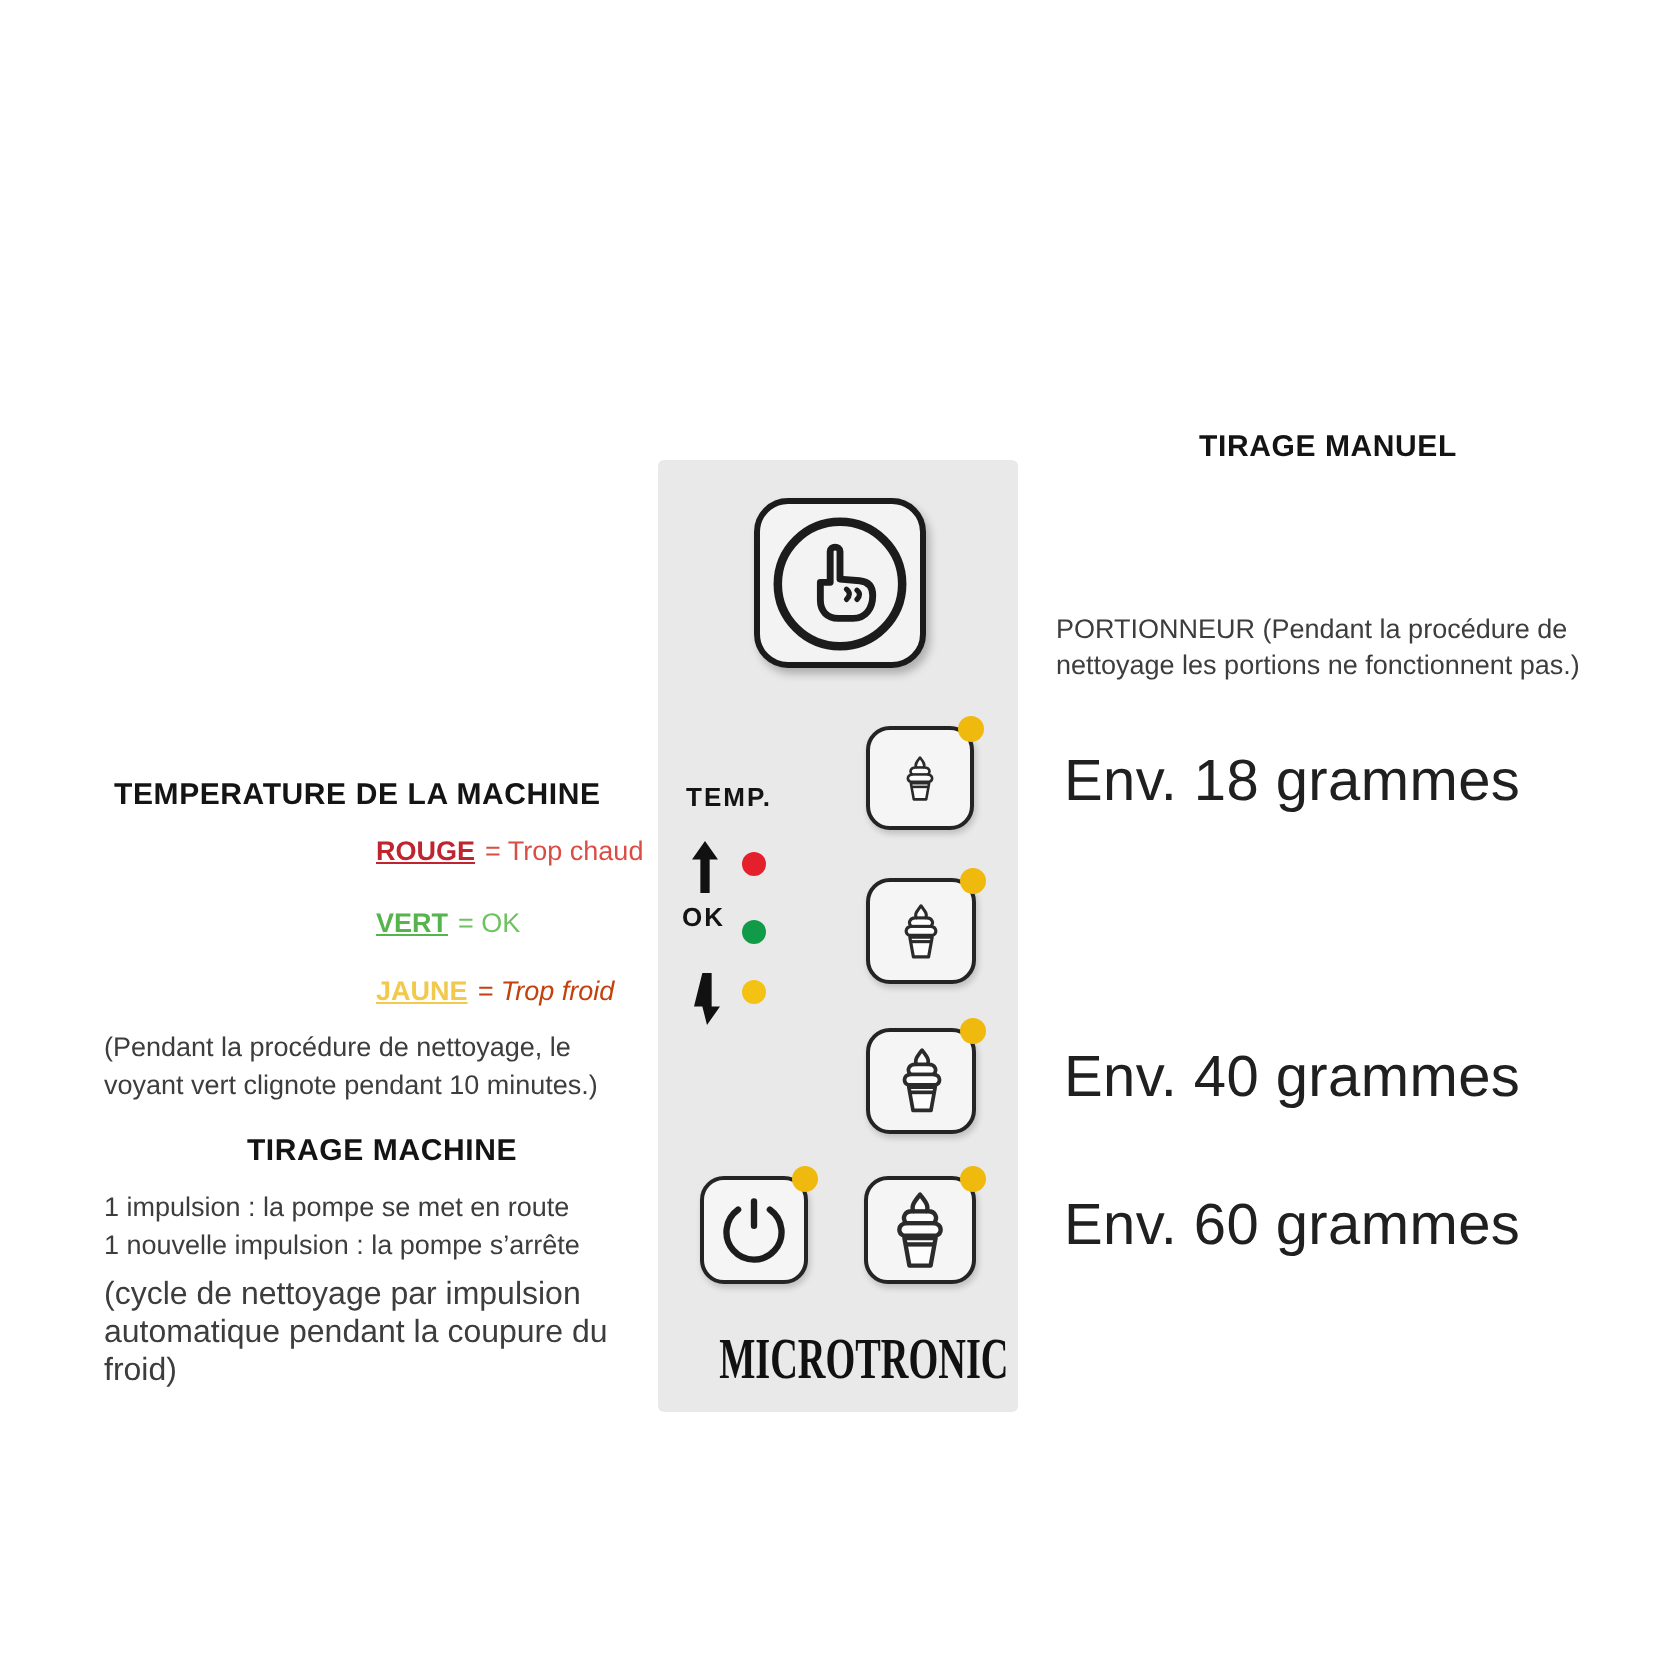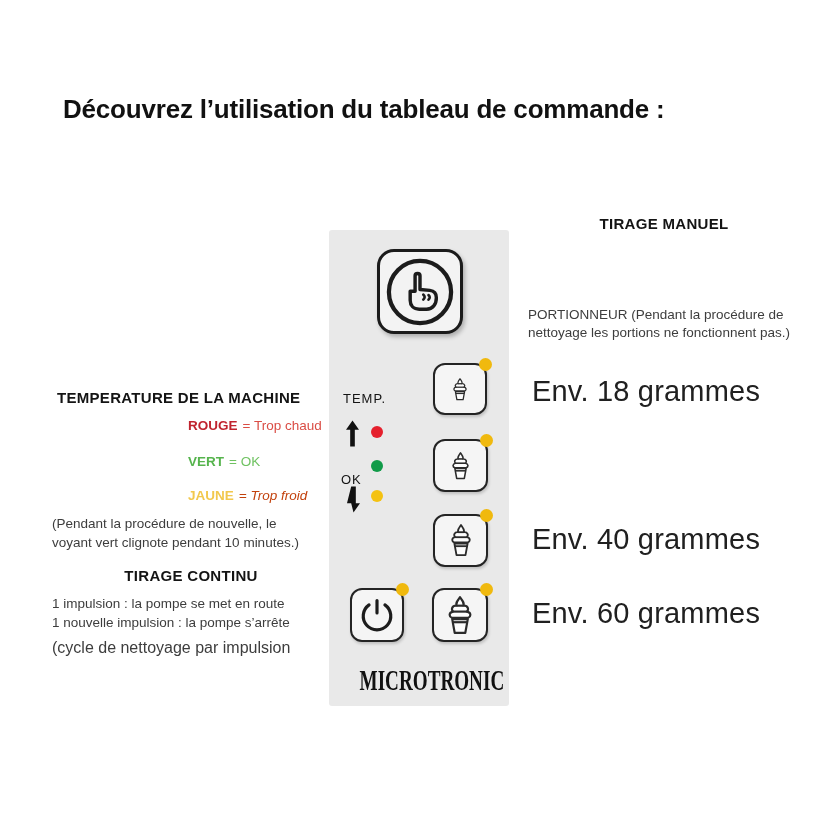--- a/index.html
+++ b/index.html
@@ -27,37 +27,37 @@
     display:flex;align-items:center;justify-content:center;
   }
   .corner-dot{
     position:absolute;right:-7px;top:-7px;width:13px;height:13px;border-radius:50%;
     background:#f0b90e;
   }
   .led{width:12px;height:12px;border-radius:50%;}
   .led-red{background:#e5202d;}
   .led-green{background:#119b49;}
   .led-yellow{background:#f4c212;}
-  .temp-label,.ok-label{font-weight:400;color:#141414;font-size:13px;letter-spacing:1px;line-height:14px;}
+  .temp-label,.ok-label{font-weight:700;color:#141414;font-size:13px;letter-spacing:1px;line-height:14px;}
   .brand{
     left:0;top:434px;width:180px;text-align:center;
     font-family:"Liberation Serif", serif;font-weight:700;font-size:29px;color:#111;
     transform:scaleX(0.66);transform-origin:50% 50%;white-space:nowrap;
   }
   
   .sec-title{font-size:15px;font-weight:700;color:#141414;letter-spacing:0.3px;line-height:18px;}
   .manual-title{left:528px;top:215px;width:272px;text-align:center;}
   .par{font-size:13.5px;line-height:18px;color:#3d3d3d;}
   .pump{left:528px;top:238px;width:300px;}
   .portioner{left:528px;top:306px;width:300px;}
   .portion-label{left:532px;font-size:29px;line-height:36px;color:#202020;letter-spacing:0.2px;white-space:nowrap;}
   
   .temp-title{left:57px;top:389px;width:262px;}
   .legend-row{left:188px;font-size:13.5px;line-height:16px;white-space:nowrap;}
-  .lg-label{font-weight:700;}
+  .lg-label{font-weight:700;text-decoration:underline;}
   .lg-rouge{color:#c0242f;} .lg-rouge-v{color:#da4d45;}
   .lg-vert{color:#56b44d;} .lg-vert-v{color:#6fc261;}
   .lg-jaune{color:#f2c84d;} .lg-jaune-v{color:#c2410c;font-style:italic;}
   .lg-val{margin-left:5px;}
   .temp-note{left:52px;top:514px;width:270px;font-size:13.5px;line-height:19px;color:#3d3d3d;}
   .continu-title{left:57px;top:567px;width:268px;text-align:center;}
   .continu-lines{left:52px;top:595px;width:280px;font-size:13.5px;line-height:18.5px;color:#3d3d3d;}
   .continu-note{left:52px;top:638px;width:280px;font-size:16px;line-height:19px;color:#3d3d3d;}
   svg{display:block;}
 </style>
@@ -71,40 +71,39 @@
       <path d="M9.8 6.2 L14.2 6.2" fill="none"></path>
       <path d="M7.6 10 L16.4 10" fill="none"></path>
       <path d="M7 14.8 L17 14.8 L15.4 23.6 L8.6 23.6 Z"></path>
       <path d="M7.4 16.8 L16.6 16.8" fill="none"></path>
     </g>
   </defs>
 </svg>
 
 <div class="stage">
 
-  <h1 class="abs page-title">Découvrez l’utilisation du tableau de commande :</h1>
 
   <div class="abs panel">
 
     <div class="abs touch-btn">
       <svg viewBox="0 0 44 44" width="72" height="72">
         <circle cx="22" cy="22" r="19" fill="none" stroke="#1c1c1c" stroke-width="2.6"></circle>
         <path d="M19 12 C19 10.3 22 10.3 22 12 L22 20.5 L28 21 C30.8 21.3 32 23 32 25.5 C32 29.5 29.8 32.5 26 32.5 L21.5 32.5 C18 32.5 16 30.2 16 27 L16 21.5 L19 21.5 Z" fill="#f3f3f3" stroke="#1c1c1c" stroke-width="2.1" stroke-linejoin="round"></path>
         <path d="M24 23.6 q1.7 1.4 0 3.1 M27.2 23.9 q1.5 1.2 0 2.8" fill="none" stroke="#1c1c1c" stroke-width="1.6" stroke-linecap="round"></path>
       </svg>
     </div>
 
     <div class="abs temp-label" style="left:14px;top:162px;">TEMP.</div>
 
     <svg class="abs" style="left:17px;top:190px;" width="13" height="27" viewBox="0 0 14 28">
       <polygon points="7,0 14,10 9.5,10 9.5,28 4.5,28 4.5,10 0,10" fill="#111"></polygon>
     </svg>
     <span class="abs led led-red" style="left:42px;top:196px;"></span>
 
-    <div class="abs ok-label" style="left:12px;top:243px;">OK</div>
+    <div class="abs ok-label" style="left:12px;top:222px;">OK</div>
     <span class="abs led led-green" style="left:42px;top:230px;"></span>
 
     <svg class="abs" style="left:18px;top:256px;" width="13" height="27" viewBox="0 0 14 28">
       <polygon points="7,28 14,18 9.5,18 9.5,0 4.5,0 0,18 4.5,18" fill="#111"></polygon>
     </svg>
     <span class="abs led led-yellow" style="left:42px;top:260px;"></span>
 
     <div class="abs mini-btn" style="left:104px;top:133px;width:54px;height:52px;">
       <span class="corner-dot"></span>
       <svg viewBox="0 0 24 25" width="22" height="23">
@@ -159,28 +158,29 @@
     <span class="lg-label lg-rouge">ROUGE</span><span class="lg-val lg-rouge-v">= Trop chaud</span>
   </div>
   <div class="abs legend-row" style="top:454px;">
     <span class="lg-label lg-vert">VERT</span><span class="lg-val lg-vert-v">= OK</span>
   </div>
   <div class="abs legend-row" style="top:488px;">
     <span class="lg-label lg-jaune">JAUNE</span><span class="lg-val lg-jaune-v">= Trop froid</span>
   </div>
 
   <div class="abs temp-note">
-    <div>(Pendant la procédure de nouvelle, le</div>
+    <div>(Pendant la procédure de nettoyage, le</div>
     <div>voyant vert clignote pendant 10 minutes.)</div>
   </div>
 
-  <div class="abs sec-title continu-title">TIRAGE CONTINU</div>
+  <div class="abs sec-title continu-title">TIRAGE MACHINE</div>
 
   <div class="abs continu-lines">
     <div>1 impulsion : la pompe se met en route</div>
     <div>1 nouvelle impulsion : la pompe s’arrête</div>
   </div>
 
   <div class="abs continu-note">
     <div>(cycle de nettoyage par impulsion</div>
+    <div>automatique pendant la coupure du froid)</div>
   </div>
 
 </div>
 
 </body></html>

